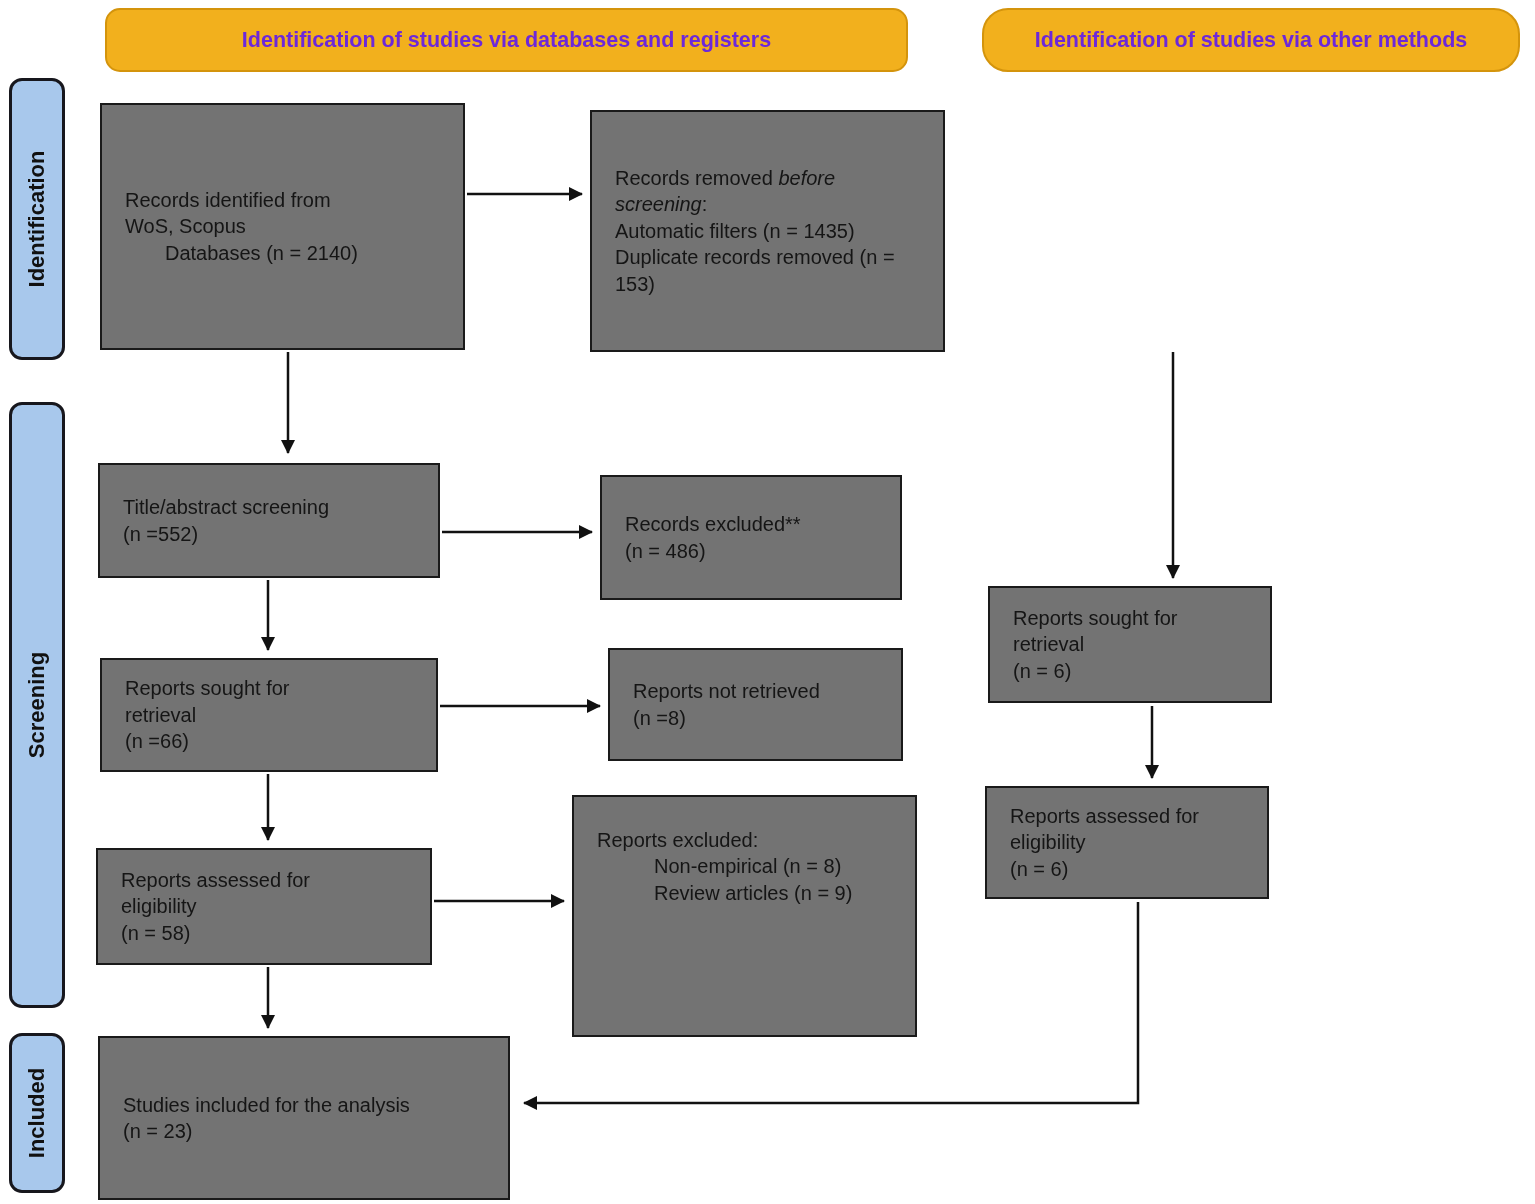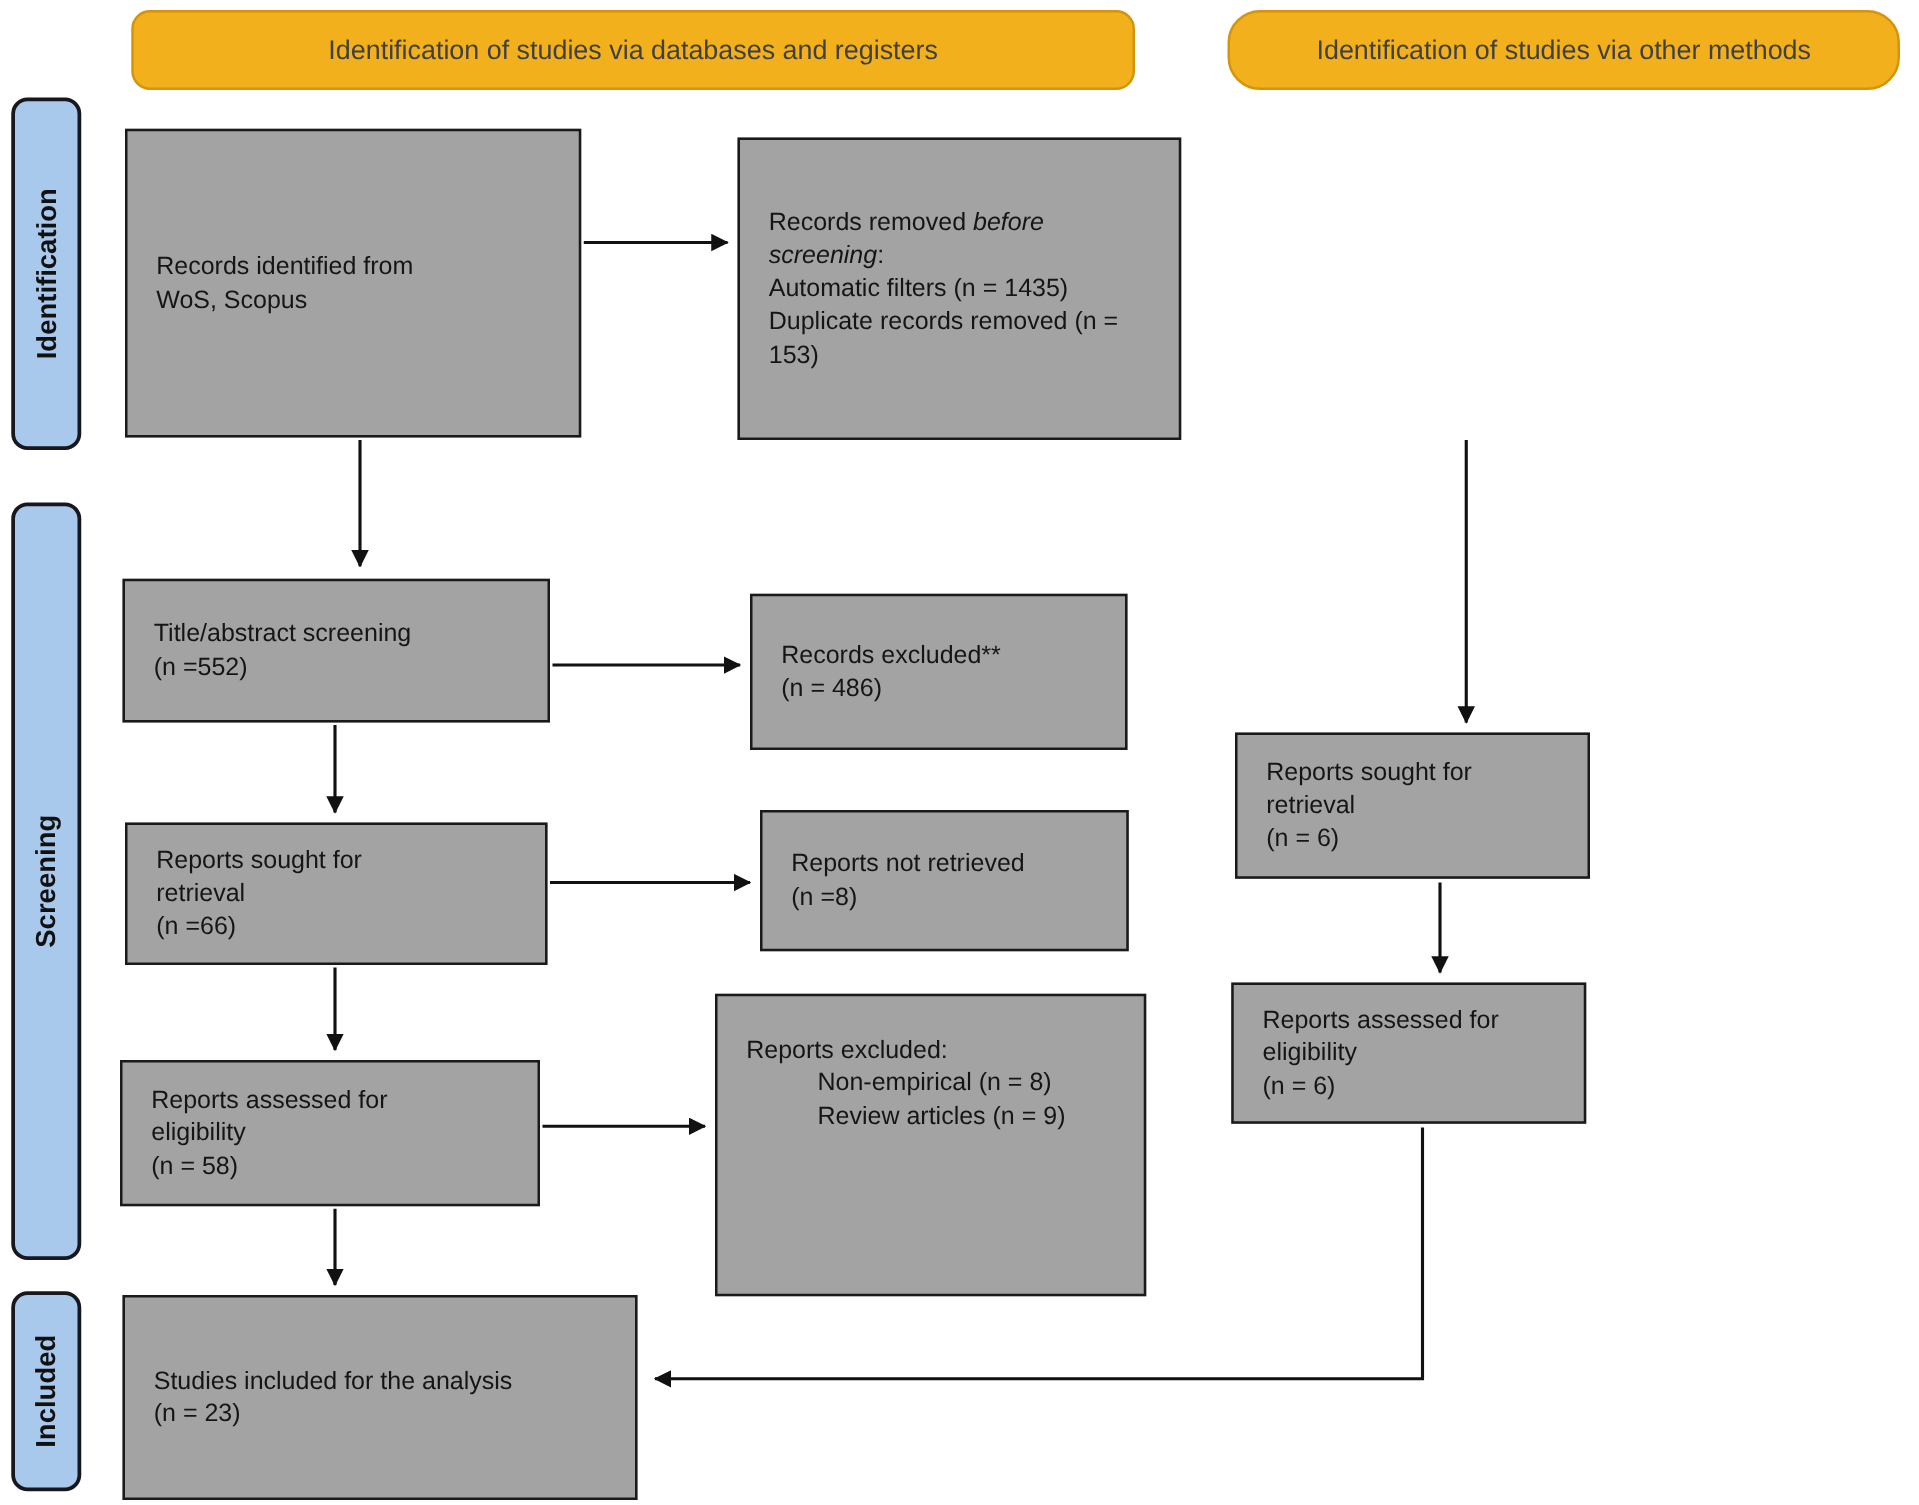--- a/index.html
+++ b/index.html
@@ -3,31 +3,31 @@
 <meta charset="utf-8">
 <style>
   html,body{margin:0;padding:0;background:#fff;}
   .canvas{
     position:relative;width:1535px;height:1204px;background:#ffffff;
     font-family:"Liberation Sans",sans-serif;color:#151515;overflow:hidden;
   }
   .hdr{
     position:absolute;background:#F2B01D;border:2px solid #D4940C;border-radius:15px;
     display:flex;align-items:center;justify-content:center;text-align:center;
-    font-weight:normal;font-size:21.5px;color:#404040;box-sizing:border-box;padding:4px 10px;
+    font-weight:bold;font-size:21.5px;color:#6d28d9;box-sizing:border-box;padding:4px 10px;
   }
   .stage{
     position:absolute;background:#A8C8EC;border:3px solid #17171d;border-radius:13px;
     display:flex;align-items:center;justify-content:center;box-sizing:border-box;
   }
   .stage .vtext{
     transform:rotate(-90deg);white-space:nowrap;font-weight:bold;font-size:22px;color:#111;
   }
   .box{
-    position:absolute;background:#a3a3a3;border:2px solid #1a1a1a;box-sizing:border-box;
+    position:absolute;background:#737373;border:2px solid #1a1a1a;box-sizing:border-box;
     display:flex;flex-direction:column;justify-content:center;
     padding:10px 14px 10px 23px;font-size:20px;line-height:1.32;color:#151515;
   }
   .line{white-space:pre-wrap;}
   .indent{padding-left:40px;}
   .it{font-style:italic;}
   .item{margin-left:57px;max-width:215px;}
   svg.arrows{position:absolute;left:0;top:0;pointer-events:none;}
 </style>
 </head>
@@ -44,20 +44,21 @@
   <div class="stage" style="left:9px;top:402px;width:56px;height:606px;">
     <span class="vtext">Screening</span>
   </div>
   <div class="stage" style="left:9px;top:1033px;width:56px;height:160px;">
     <span class="vtext">Included</span>
   </div>
 
   <div class="box" style="left:100px;top:103px;width:365px;height:247px;">
     <div class="line">Records identified from</div>
     <div class="line">WoS, Scopus</div>
+    <div class="line indent">Databases (n = 2140)</div>
   </div>
 
   <div class="box" style="left:590px;top:110px;width:355px;height:242px;">
     <div class="line"><span>Records removed </span><span class="it">before screening</span><span>:</span></div>
     <div class="line">Automatic filters (n = 1435)</div>
     <div class="line">Duplicate records removed (n = 153)</div>
   </div>
 
 
   <div class="box" style="left:98px;top:463px;width:342px;height:115px;">

